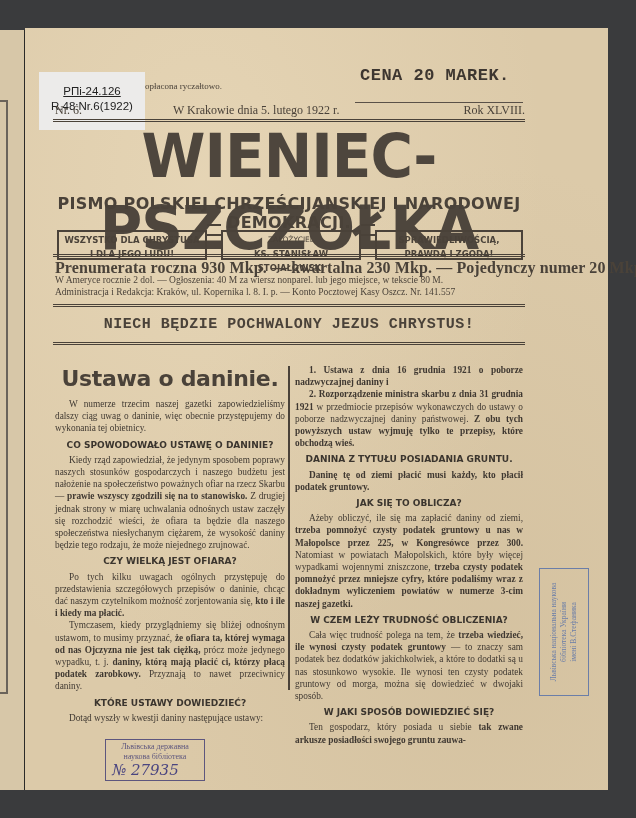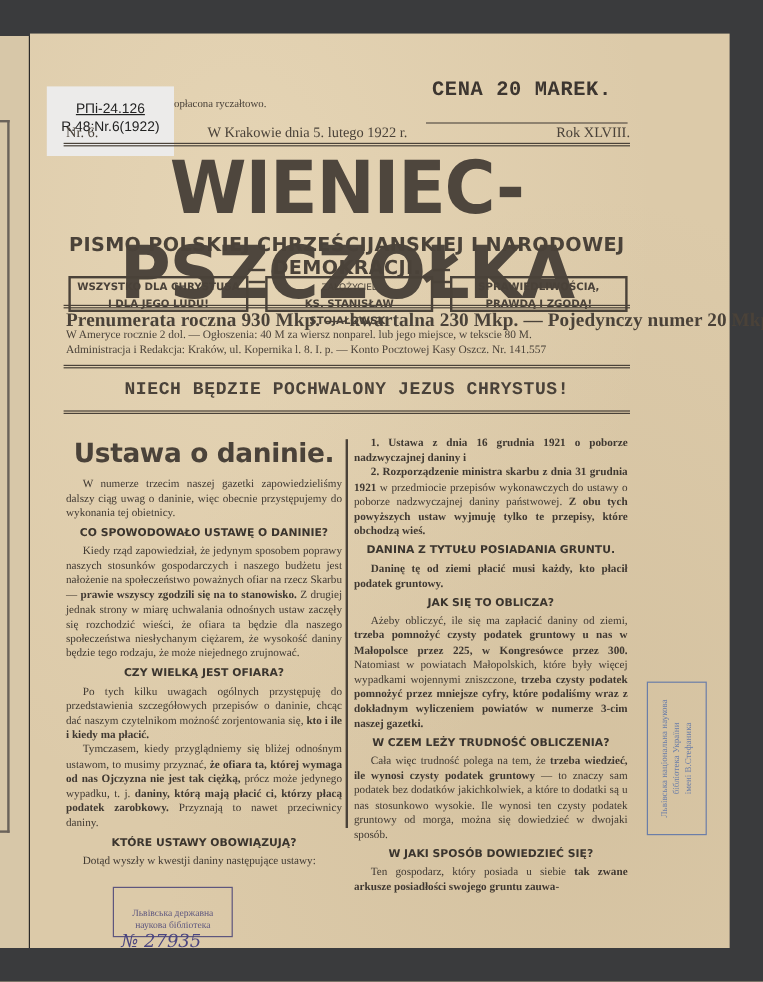--- a/index.html
+++ b/index.html
@@ -29,21 +29,21 @@
   .info .p1{font-weight:bold;font-size:16px;letter-spacing:.1px;}
   .motto{position:absolute;left:28px;top:288px;width:472px;text-align:center;font-family:Liberation Mono, monospace;font-weight:bold;font-size:15px;color:#4a4239;letter-spacing:.5px;}
   .col{position:absolute;top:336px;font-size:9.3px;line-height:12.2px;color:#3f3831;text-align:justify;}
   .colL{left:30px;width:230px;}
   .colR{left:270px;width:228px;}
   .vdivider{position:absolute;left:263px;top:338px;height:324px;border-left:2px solid #4a4239;}
   .art-title{font-family:"DejaVu Sans",sans-serif;font-weight:bold;font-size:22px;text-align:center;color:#4a4239;line-height:30px;margin:0 0 4px 0;letter-spacing:-.3px;}
   .hd{font-family:"DejaVu Sans",sans-serif;font-weight:bold;font-size:9px;text-align:center;margin:4px 0 3px 0;color:#3b352e;}
   .para{text-indent:14px;margin:0;}
   .b{font-weight:bold;}
-  .stamp1{position:absolute;left:69px;top:711px;width:100px;height:42px;border:1.5px solid #5d567e;color:#5d567e;font-size:8px;text-align:center;line-height:10px;padding-top:16px;box-sizing:border-box;}
+  .stamp1{position:absolute;left:80px;top:711px;width:100px;height:42px;border:1.5px solid #5d567e;color:#5d567e;font-size:8px;text-align:center;line-height:10px;padding-top:2px;box-sizing:border-box;}
   .stamp1 .num{font-family:"DejaVu Serif",serif;font-style:italic;font-size:15px;color:#4a4580;text-align:left;padding-left:6px;line-height:16px;}
   .stamp2{position:absolute;left:514px;top:540px;width:50px;height:128px;border:1.5px solid #6b7ea8;color:#6b7ea8;font-size:7.5px;box-sizing:border-box;}
   .stamp2 .inner{position:absolute;left:50%;top:50%;transform:translate(-50%,-50%) rotate(-90deg);white-space:nowrap;text-align:center;line-height:10px;}
 </style>
 </head>
 <body>
 
 <div class="prev-page">
     <div class="frame"></div>
   </div>
@@ -100,21 +100,21 @@
   <div class="vdivider"></div>
 
   <div class="col colL">
     <div class="art-title">Ustawa o daninie.</div>
     <p class="para">W numerze trzecim naszej gazetki zapowiedzieliśmy dalszy ciąg uwag o daninie, więc obecnie przystępujemy do wykonania tej obietnicy.</p>
     <div class="hd">CO SPOWODOWAŁO USTAWĘ O DANINIE?</div>
     <p class="para"><span>Kiedy rząd zapowiedział, że jedynym sposobem poprawy naszych stosunków gospodarczych i naszego budżetu jest nałożenie na społeczeństwo poważnych ofiar na rzecz Skarbu —</span> <span class="b">prawie wszyscy zgodzili się na to stanowisko.</span> <span>Z drugiej jednak strony w miarę uchwalania odnośnych ustaw zaczęły się rozchodzić wieści, że ofiara ta będzie dla naszego społeczeństwa niesłychanym ciężarem, że wysokość daniny będzie tego rodzaju, że może niejednego zrujnować.</span></p>
     <div class="hd">CZY WIELKĄ JEST OFIARA?</div>
     <p class="para"><span>Po tych kilku uwagach ogólnych przystępuję do przedstawienia szczegółowych przepisów o daninie, chcąc dać naszym czytelnikom możność zorjentowania się,</span> <span class="b">kto i ile i kiedy ma płacić.</span></p>
     <p class="para"><span>Tymczasem, kiedy przyglądniemy się bliżej odnośnym ustawom, to musimy przyznać,</span> <span class="b">że ofiara ta, której wymaga od nas Ojczyzna nie jest tak ciężką,</span> <span>prócz może jedynego wypadku, t. j.</span> <span class="b">daniny, którą mają płacić ci, którzy płacą podatek zarobkowy.</span> <span>Przyznają to nawet przeciwnicy daniny.</span></p>
-    <div class="hd">KTÓRE USTAWY OBOWIĄZUJĄ?</div>
+    <div class="hd">KTÓRE USTAWY DOWIEDZIEĆ?</div>
     <p class="para">Dotąd wyszły w kwestji daniny następujące ustawy:</p>
   </div>
 
   <div class="col colR">
     <p class="para b">1. Ustawa z dnia 16 grudnia 1921 o poborze nadzwyczajnej daniny i</p>
     <p class="para"><span class="b">2. Rozporządzenie ministra skarbu z dnia 31 grudnia 1921</span> <span>w przedmiocie przepisów wykonawczych do ustawy o poborze nadzwyczajnej daniny państwowej.</span> <span class="b">Z obu tych powyższych ustaw wyjmuję tylko te przepisy, które obchodzą wieś.</span></p>
     <div class="hd">DANINA Z TYTUŁU POSIADANIA GRUNTU.</div>
     <p class="para b">Daninę tę od ziemi płacić musi każdy, kto płacił podatek gruntowy.</p>
     <div class="hd">JAK SIĘ TO OBLICZA?</div>
     <p class="para"><span>Ażeby obliczyć, ile się ma zapłacić daniny od ziemi,</span> <span class="b">trzeba pomnożyć czysty podatek gruntowy u nas w Małopolsce przez 225, w Kongresówce przez 300.</span> <span>Natomiast w powiatach Małopolskich, które były więcej wypadkami wojennymi zniszczone,</span> <span class="b">trzeba czysty podatek pomnożyć przez mniejsze cyfry, które podaliśmy wraz z dokładnym wyliczeniem powiatów w numerze 3-cim naszej gazetki.</span></p>

